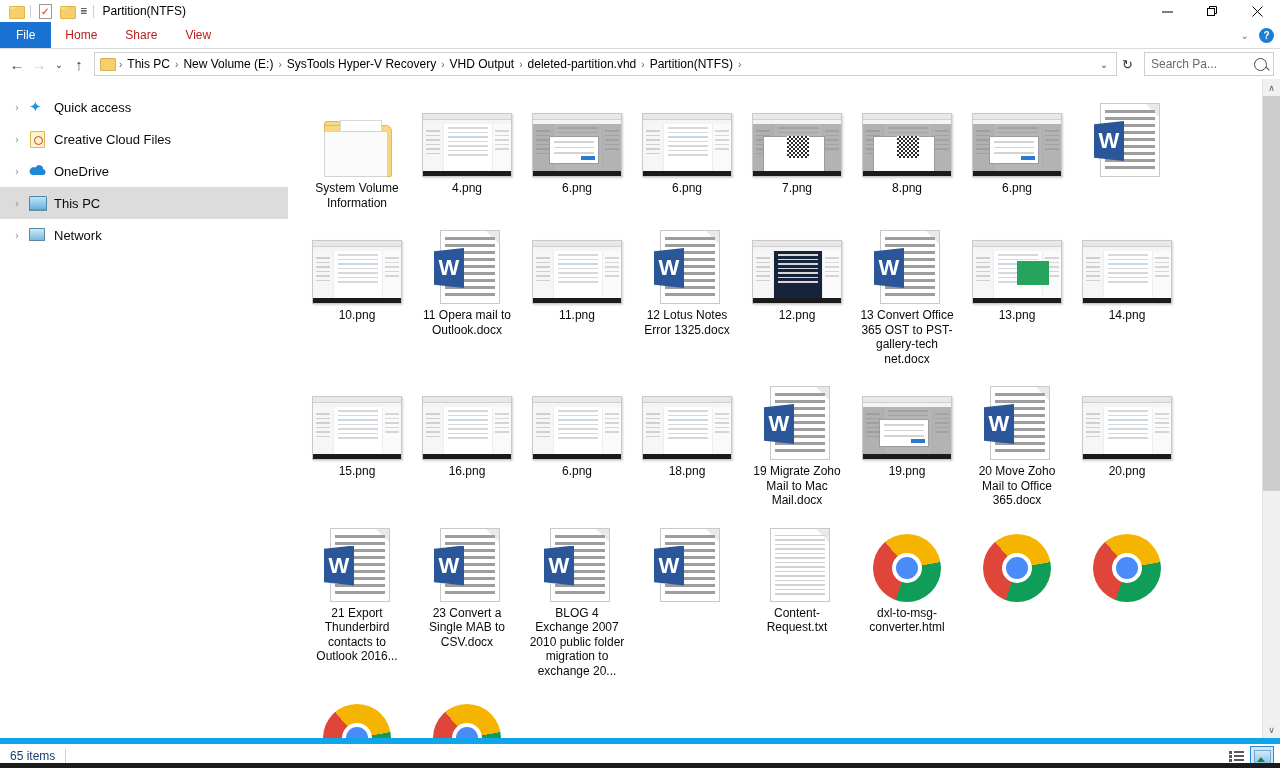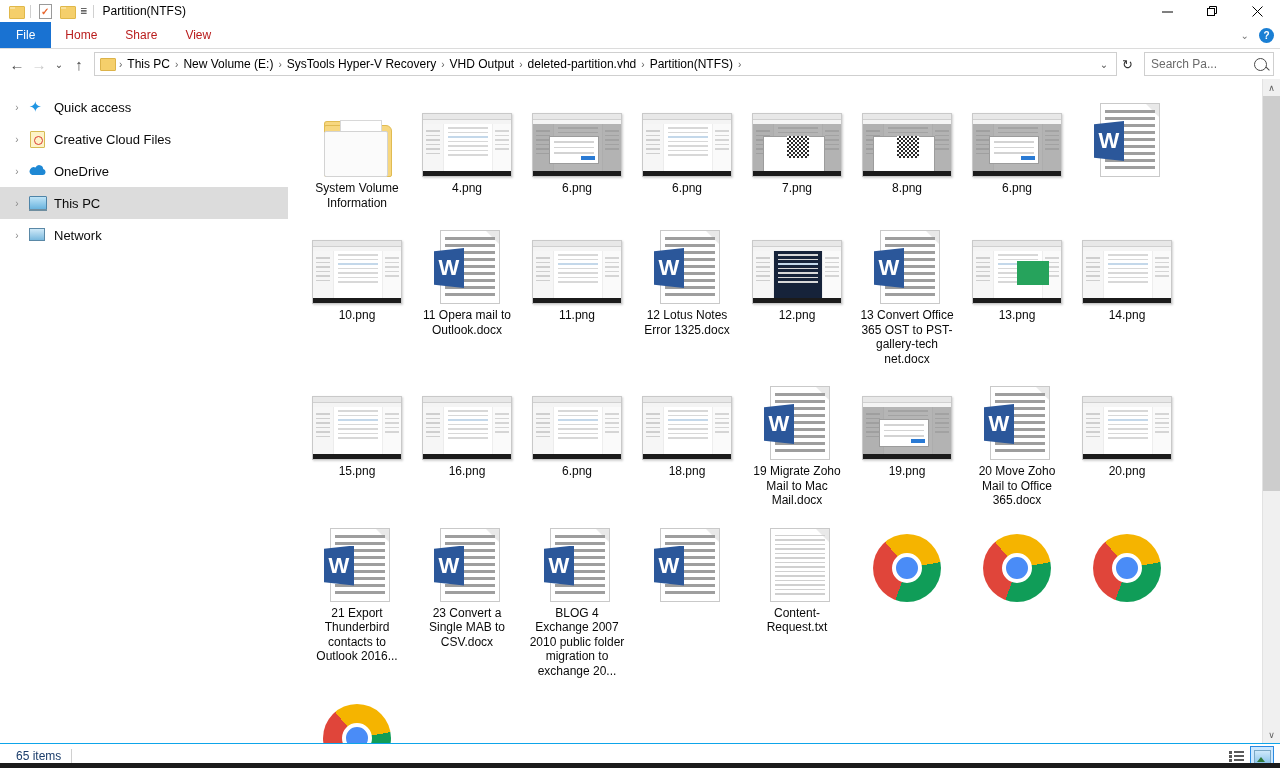--- a/index.html
+++ b/index.html
@@ -142,22 +142,22 @@
   .ic-mp4 .cone{position:absolute;right:-2px;bottom:-2px;width:0;height:0;
      border-left:9px solid transparent;border-right:9px solid transparent;border-bottom:16px solid #f07c22;}
 
   
   .vscroll{position:absolute;right:0;top:0;bottom:0;width:17px;background:#f0f0f0;border-left:1px solid #e2e2e2;}
   .vs-up,.vs-dn{height:17px;display:flex;align-items:center;justify-content:center;font-size:9px;color:#606060;}
   .vs-dn{position:absolute;bottom:0;left:0;right:0;}
   .vs-thumb{position:absolute;left:0;right:0;top:17px;height:395px;background:#cdcdcd;}
 
   
-  .status{height:24px;flex:none;background:#fff;border-top:1px solid #0ea5e9;display:flex;align-items:center;
-          padding:0 6px;position:relative;}
+  .status{height:24px;flex:none;background:#fff;border-top:6px solid #0ea5e9;display:flex;align-items:center;
+          padding:0 0;position:relative;}
   .status .txt{font-size:12px;color:#1b3d6b;margin-left:10px;}
   .status .divider{width:1px;height:14px;background:#d0d0d0;margin-left:10px;}
   .viewbtns{position:absolute;right:6px;top:2px;display:flex;gap:3px;}
   .vbtn{width:22px;height:20px;display:flex;align-items:center;justify-content:center;}
   .vbtn.active{background:#cce8ff;border:1px solid #2a8ae0;}
   .vd{width:15px;height:11px;position:relative;}
   .vd i{position:absolute;left:0;width:3px;height:3px;background:#5a5a5a;}
   .vd u{position:absolute;left:5px;width:10px;height:2px;background:#5a5a5a;text-decoration:none;}
   .vpic{width:15px;height:12px;background:linear-gradient(#cfe9fb,#8cc5ea);border:1px solid #7aa7c4;position:relative;}
   .vpic:after{content:"";position:absolute;left:2px;bottom:1px;width:0;height:0;
@@ -1189,20 +1189,26 @@
                   </div>
                 </div>
               </div>
             </div>
             <div class="label">Content-Request.txt</div>
           </div>
           <div class="cell">
             <div class="thumb">
               <div class="ic-chrome"></div>
             </div>
+            <div class="label">dxl-to-msg-converter.html</div>
+          </div>
+          <div class="cell">
+            <div class="thumb">
+              <div class="ic-chrome"></div>
+            </div>
           </div>
           <div class="cell">
             <div class="thumb">
               <div class="ic-chrome"></div>
             </div>
           </div>
           <div class="cell">
             <div class="thumb">
               <div class="ic-chrome"></div>
             </div>

